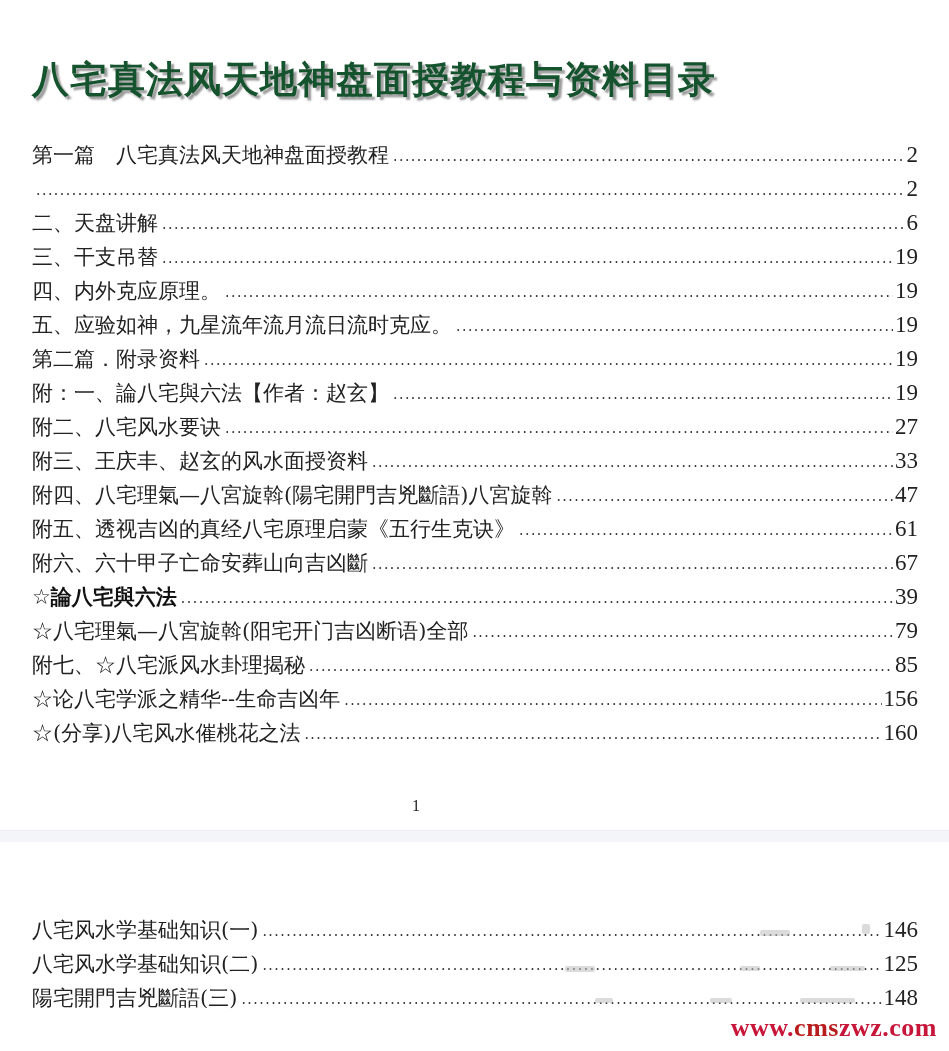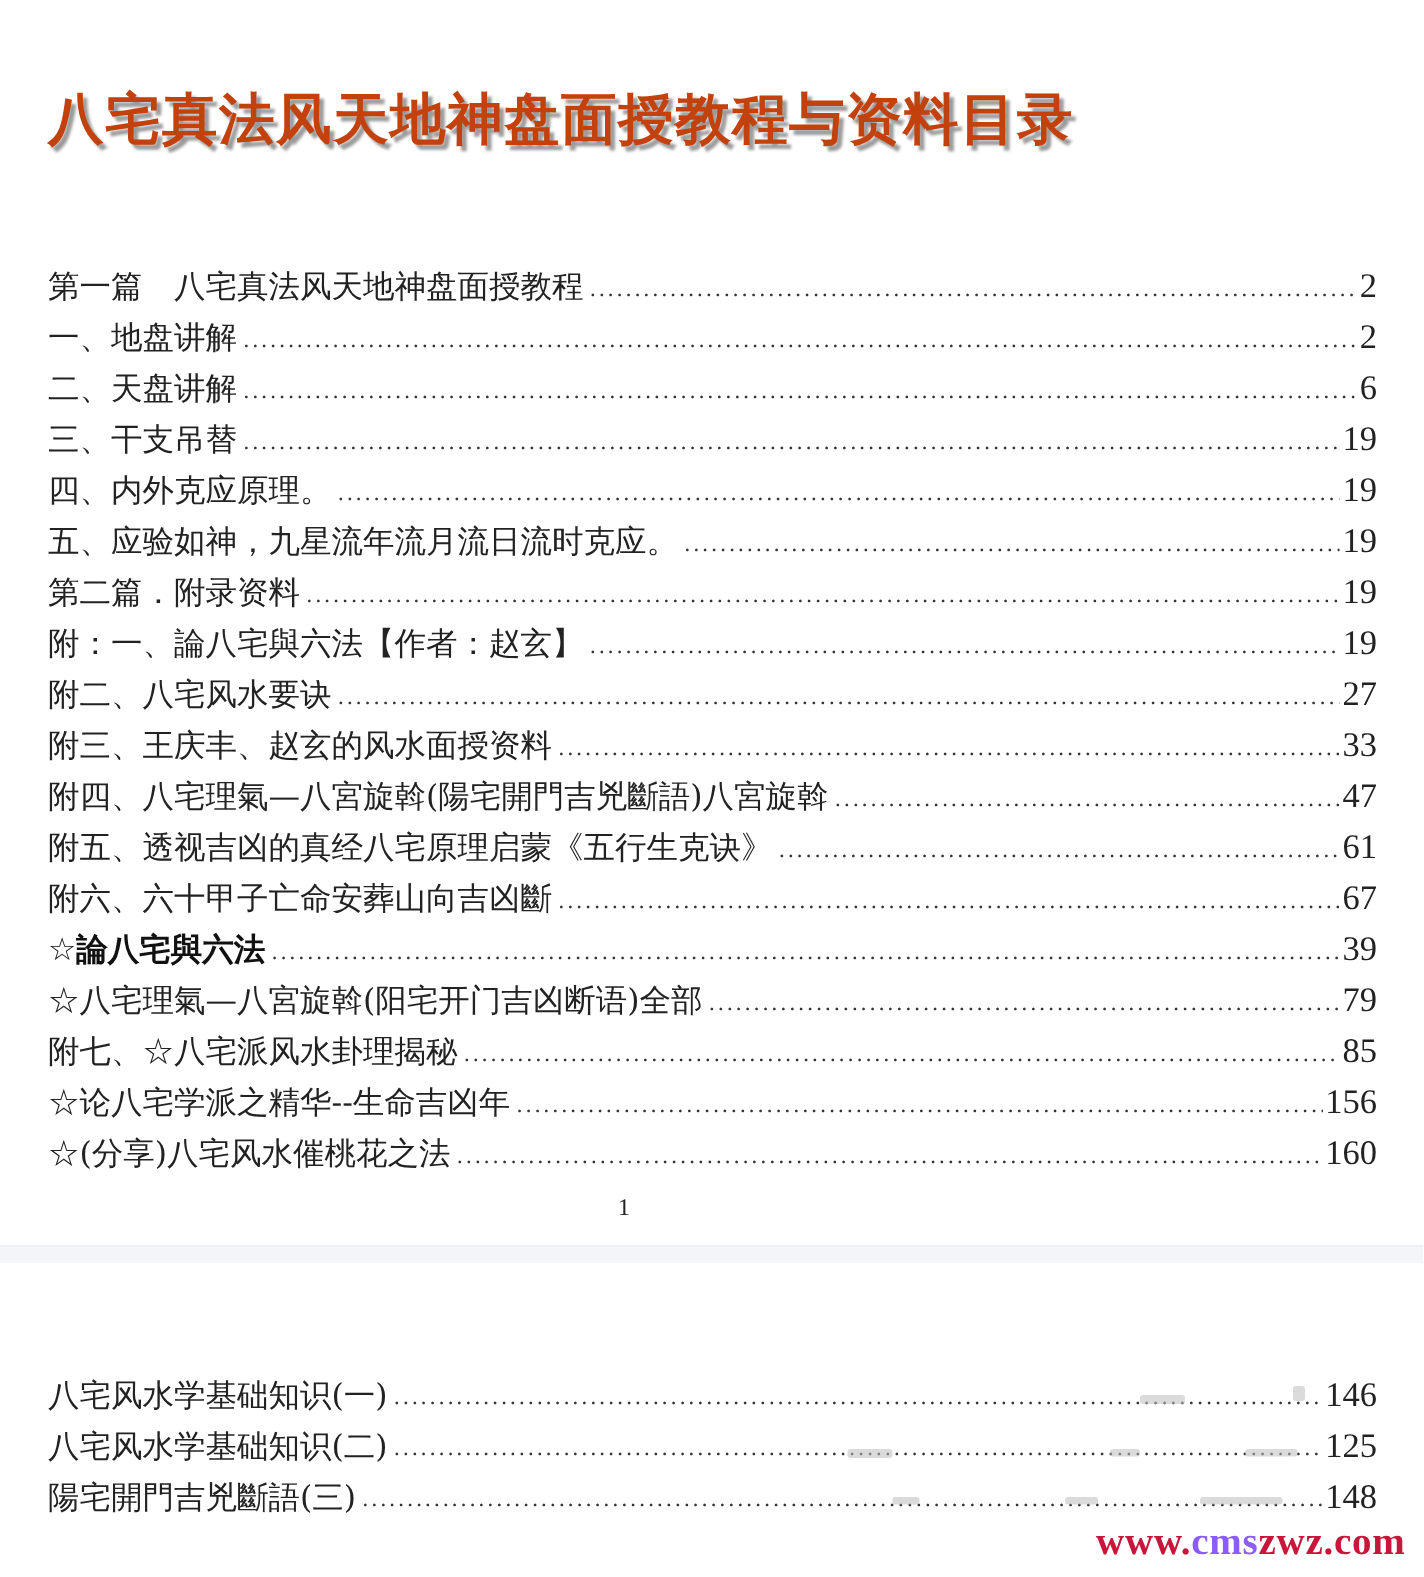--- a/index.html
+++ b/index.html
@@ -33,34 +33,34 @@
     .page-2 { top: 842px; height: 209px; }
 
     .doc-title {
       position: absolute;
       left: 32px;
       top: 30px;
       font-family: "DejaVu Sans", "Liberation Sans", sans-serif;
       font-weight: bold;
       font-size: 37px;
       letter-spacing: 1px;
-      color: #c2410c;
+      color: #14532d;
       text-shadow: 3px 3px 2px #9a9a9a;
       white-space: nowrap;
     }
 
     .toc {
       position: absolute;
       left: 32px;
       width: 886px;
       margin: 0;
       padding: 0;
       list-style: none;
     }
-    .toc-1 { top: 138px; margin-top: 36px; }
+    .toc-1 { top: 138px; }
     .toc-2 { top: 71px; }
 
     .toc-row {
       display: flex;
       align-items: baseline;
       height: 34px;
       line-height: 34px;
       font-size: 21px;
       color: #222222;
       cursor: pointer;
@@ -109,21 +109,21 @@
     .watermark {
       position: absolute;
       right: 12px;
       bottom: 8px;
       font-family: "Liberation Serif", "DejaVu Serif", serif;
       font-weight: bold;
       font-size: 26px;
       color: #c8163a;
       letter-spacing: 0.5px;
     }
-    .watermark .wm-mid { color: #8b5cf6; }
+    .watermark .wm-mid { color: #b91c1c; }
 
     .smudge {
       position: absolute;
       background: #bdbdbd;
       opacity: 0.55;
       border-radius: 2px;
     }
   </style>
 </head>
 <body>
@@ -131,21 +131,20 @@
 <div class="page page-1">
   <h1 class="doc-title">八宅真法风天地神盘面授教程与资料目录</h1>
 
   <ul class="toc toc-1">
     <li class="toc-row">
         <span class="toc-label">第一篇　八宅真法风天地神盘面授教程</span>
         <span class="toc-leader"></span>
         <span class="toc-page">2</span>
       </li>
     <li class="toc-row">
-        <span class="toc-label">一、地盘讲解</span>
         <span class="toc-leader"></span>
         <span class="toc-page">2</span>
       </li>
     <li class="toc-row">
         <span class="toc-label">二、天盘讲解</span>
         <span class="toc-leader"></span>
         <span class="toc-page">6</span>
       </li>
     <li class="toc-row">
         <span class="toc-label">三、干支吊替</span>

